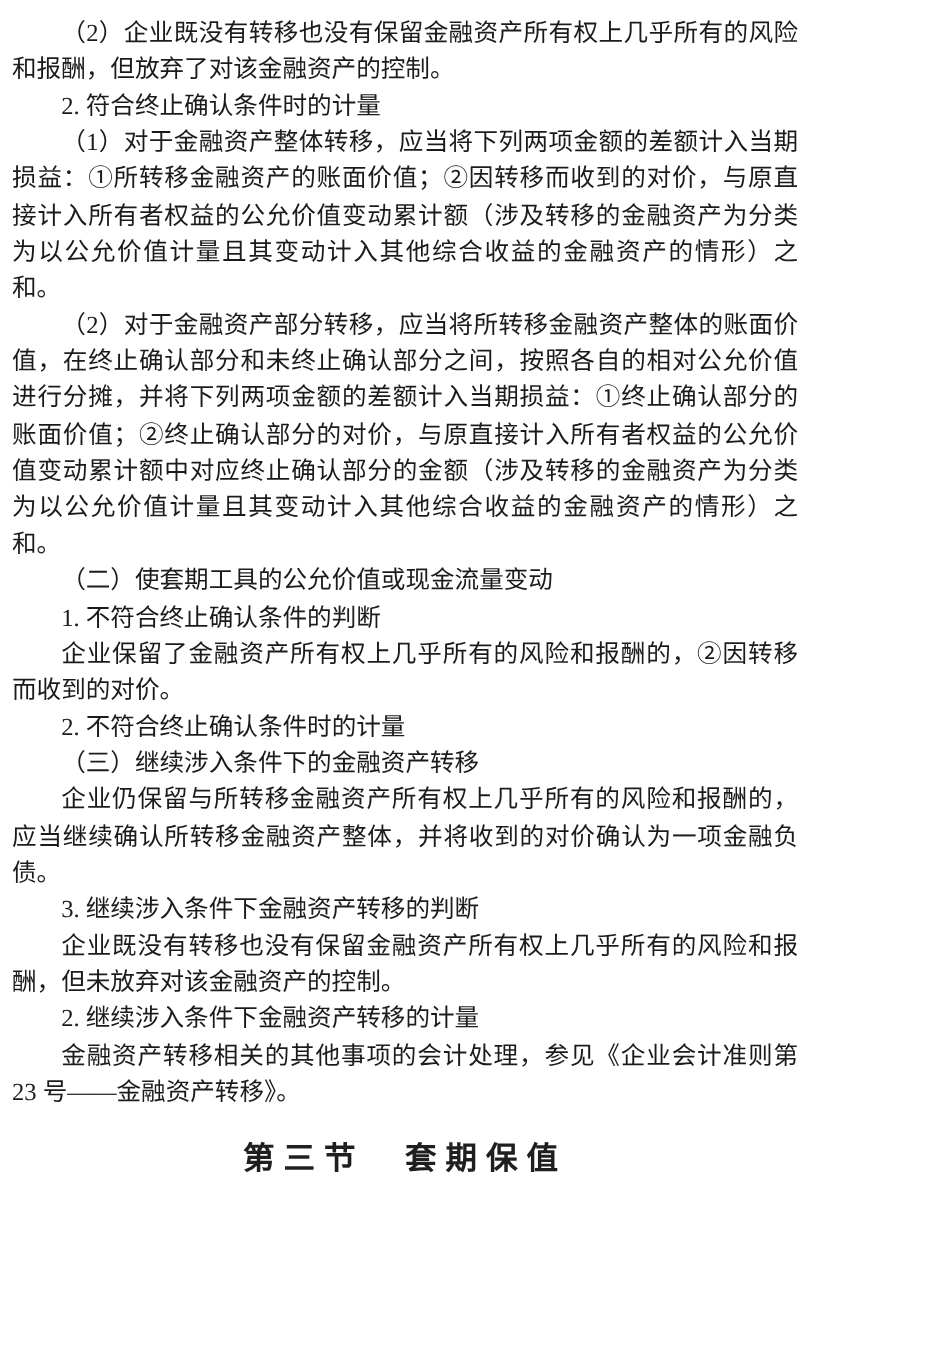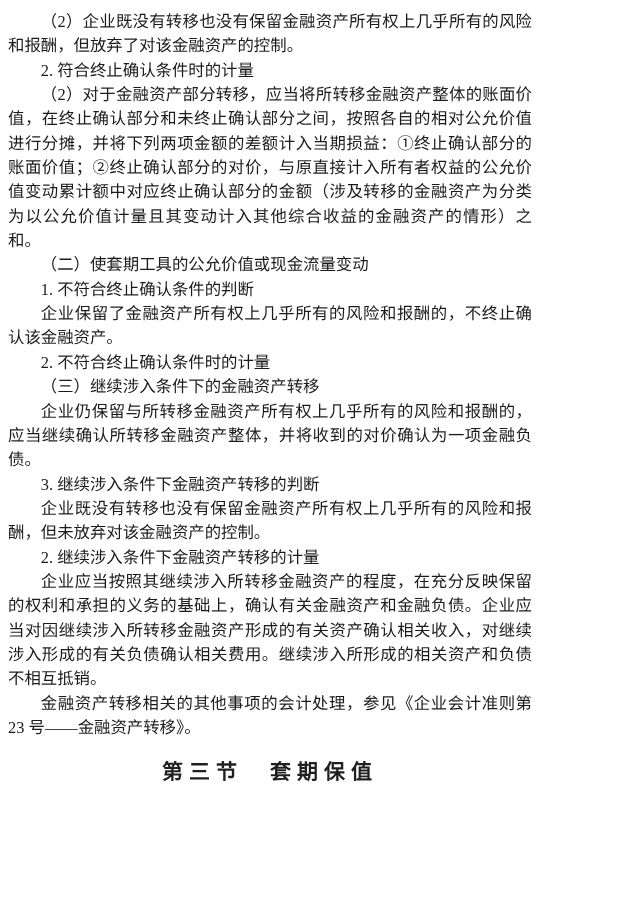--- a/index.html
+++ b/index.html
@@ -44,27 +44,27 @@
     color: #1f1f1f;
   }
 </style>
 </head>
 <body>
 
 <main class="page">
   <article class="doc-body" id="doc">
       <p class="para">（2）企业既没有转移也没有保留金融资产所有权上几乎所有的风险和报酬，但放弃了对该金融资产的控制。</p>
       <p class="para">2. 符合终止确认条件时的计量</p>
+      <p class="para">（1）对于金融资产整体转移，应当将下列两项金额的差额计入当期损益：①所转移金融资产的账面价值；②因转移而收到的对价，与原直接计入所有者权益的公允价值变动累计额（涉及转移的金融资产为分类为以公允价值计量且其变动计入其他综合收益的金融资产的情形）之和。</p>
       <p class="para">（2）对于金融资产部分转移，应当将所转移金融资产整体的账面价值，在终止确认部分和未终止确认部分之间，按照各自的相对公允价值进行分摊，并将下列两项金额的差额计入当期损益：①终止确认部分的账面价值；②终止确认部分的对价，与原直接计入所有者权益的公允价值变动累计额中对应终止确认部分的金额（涉及转移的金融资产为分类为以公允价值计量且其变动计入其他综合收益的金融资产的情形）之和。</p>
       <p class="para">（二）使套期工具的公允价值或现金流量变动</p>
       <p class="para">1. 不符合终止确认条件的判断</p>
-      <p class="para">企业保留了金融资产所有权上几乎所有的风险和报酬的，不终止确认该金融资产。</p>
+      <p class="para">企业保留了金融资产所有权上几乎所有的风险和报酬的，②因转移而收到的对价。</p>
       <p class="para">2. 不符合终止确认条件时的计量</p>
       <p class="para">（三）继续涉入条件下的金融资产转移</p>
       <p class="para">企业仍保留与所转移金融资产所有权上几乎所有的风险和报酬的，应当继续确认所转移金融资产整体，并将收到的对价确认为一项金融负债。</p>
       <p class="para">3. 继续涉入条件下金融资产转移的判断</p>
       <p class="para">企业既没有转移也没有保留金融资产所有权上几乎所有的风险和报酬，但未放弃对该金融资产的控制。</p>
       <p class="para">2. 继续涉入条件下金融资产转移的计量</p>
-      <p class="para">企业应当按照其继续涉入所转移金融资产的程度，在充分反映保留的权利和承担的义务的基础上，确认有关金融资产和金融负债。企业应当对因继续涉入所转移金融资产形成的有关资产确认相关收入，对继续涉入形成的有关负债确认相关费用。继续涉入所形成的相关资产和负债不相互抵销。</p>
       <p class="para">金融资产转移相关的其他事项的会计处理，参见《企业会计准则第 23 号——金融资产转移》。</p>
       <h2 class="section-heading">第三节　套期保值</h2>
     </article>
 </main>
 
 </body></html>

